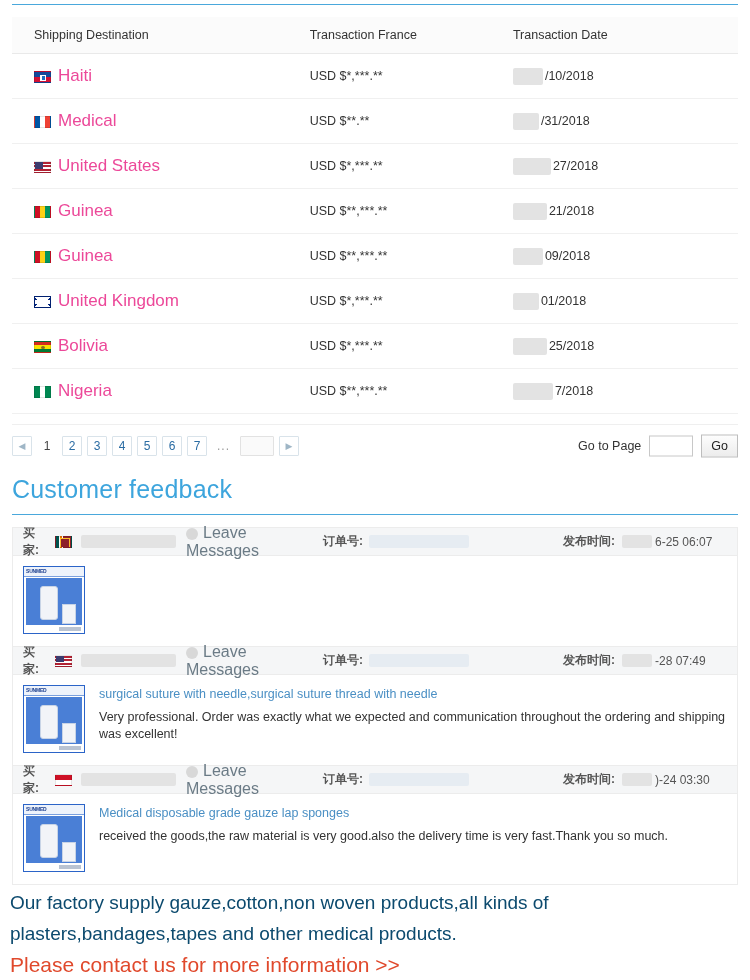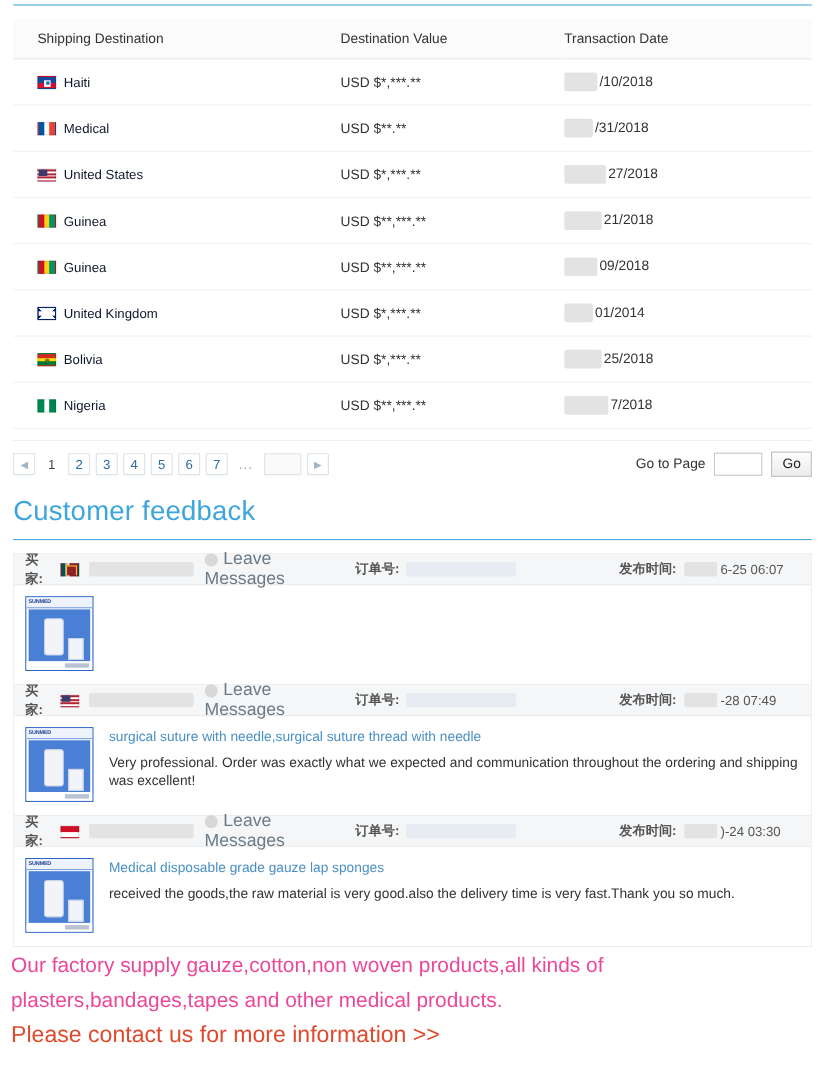--- a/index.html
+++ b/index.html
@@ -59,21 +59,21 @@
   .flag {
     display: inline-block;
     width: 17px; height: 12px;
     vertical-align: -2px;
     margin-right: 7px;
     border: 1px solid rgba(0,0,0,.10);
     position: relative;
     overflow: hidden;
     background: #ddd;
   }
-  .country-name { font-size: 12px; color: #0f172a; }
+  .country-name { font-size: 17px; color: #ec4899; }
 
   
   .f-haiti { background: linear-gradient(#16499a 0 50%, #d21034 50% 100%); }
   .f-haiti::after{ content:""; position:absolute; left:5px; top:3px; width:6px; height:6px; background:#fff; }
   .f-haiti::before{ content:""; position:absolute; left:6.5px; top:4.2px; width:3px; height:3.4px; background:#1f6dc0; z-index:2;}
   .f-france { background: linear-gradient(90deg,#0055a4 0 33%, #ffffff 33% 66%, #ef4135 66% 100%); }
   .f-us { background: repeating-linear-gradient(#b22234 0 1.7px, #ffffff 1.7px 3.4px); }
   .f-us::after { content:""; position:absolute; left:0; top:0; width:8px; height:6.5px; background:#3c3b6e; }
   .f-guinea { background: linear-gradient(90deg,#ce1126 0 33%, #fcd116 33% 66%, #009460 66% 100%); }
   .f-uk { background:#00247d; }
@@ -200,42 +200,42 @@
   .thumb .foot::after { content:""; position:absolute; right:3px; top:1px; width:22px; height:4px; background:#b9c3d2; }
   .fb-text { padding-left: 14px; padding-top: 1px; }
   .fb-title {
     color: #4a8fc4; font-size: 12.5px; text-decoration: none;
     display: block; margin-bottom: 7px; line-height: 16px;
   }
   .fb-comment { color: #333; font-size: 12.5px; line-height: 17px; }
 
   
   .promo { padding: 2px 10px 0 10px; }
-  .promo p { margin: 0; color: #ec4899; }
+  .promo p { margin: 0; color: #0c4a6e; }
   .promo .l1, .promo .l2 { font-size: 19px; line-height: 31px; font-weight: 400; }
   .promo .l3 { font-size: 21px; line-height: 32px; color:#e0492c; }
 </style>
 </head>
 <body>
 
 <div class="page">
 
   <div class="section-rule"></div>
 
   <div class="txn-wrap">
     <table class="txn">
       <colgroup>
           <col class="c1">
           <col class="c2">
           <col class="c3">
         </colgroup>
       <thead>
         <tr>
           <th>Shipping Destination</th>
-          <th>Destination Value</th>
+          <th>Transaction France</th>
           <th>Transaction Date</th>
         </tr>
       </thead>
       <tbody>
           <tr>
             <td class="dest"><span class="flag f-haiti"></span><span class="country-name">Haiti</span></td>
             <td>USD $*,***.**</td>
             <td class="date-cell"><span class="redact" style="width: 30px;"></span><span>/10/2018</span></td>
           </tr>
           <tr>
@@ -254,21 +254,21 @@
             <td class="date-cell"><span class="redact" style="width: 34px;"></span><span>21/2018</span></td>
           </tr>
           <tr>
             <td class="dest"><span class="flag f-guinea"></span><span class="country-name">Guinea</span></td>
             <td>USD $**,***.**</td>
             <td class="date-cell"><span class="redact" style="width: 30px;"></span><span>09/2018</span></td>
           </tr>
           <tr>
             <td class="dest"><span class="flag f-uk"></span><span class="country-name">United Kingdom</span></td>
             <td>USD $*,***.**</td>
-            <td class="date-cell"><span class="redact" style="width: 26px;"></span><span>01/2014</span></td>
+            <td class="date-cell"><span class="redact" style="width: 26px;"></span><span>01/2018</span></td>
           </tr>
           <tr>
             <td class="dest"><span class="flag f-bolivia"></span><span class="country-name">Bolivia</span></td>
             <td>USD $*,***.**</td>
             <td class="date-cell"><span class="redact" style="width: 34px;"></span><span>25/2018</span></td>
           </tr>
           <tr>
             <td class="dest"><span class="flag f-nigeria"></span><span class="country-name">Nigeria</span></td>
             <td>USD $**,***.**</td>
             <td class="date-cell"><span class="redact" style="width: 40px;"></span><span>7/2018</span></td>

